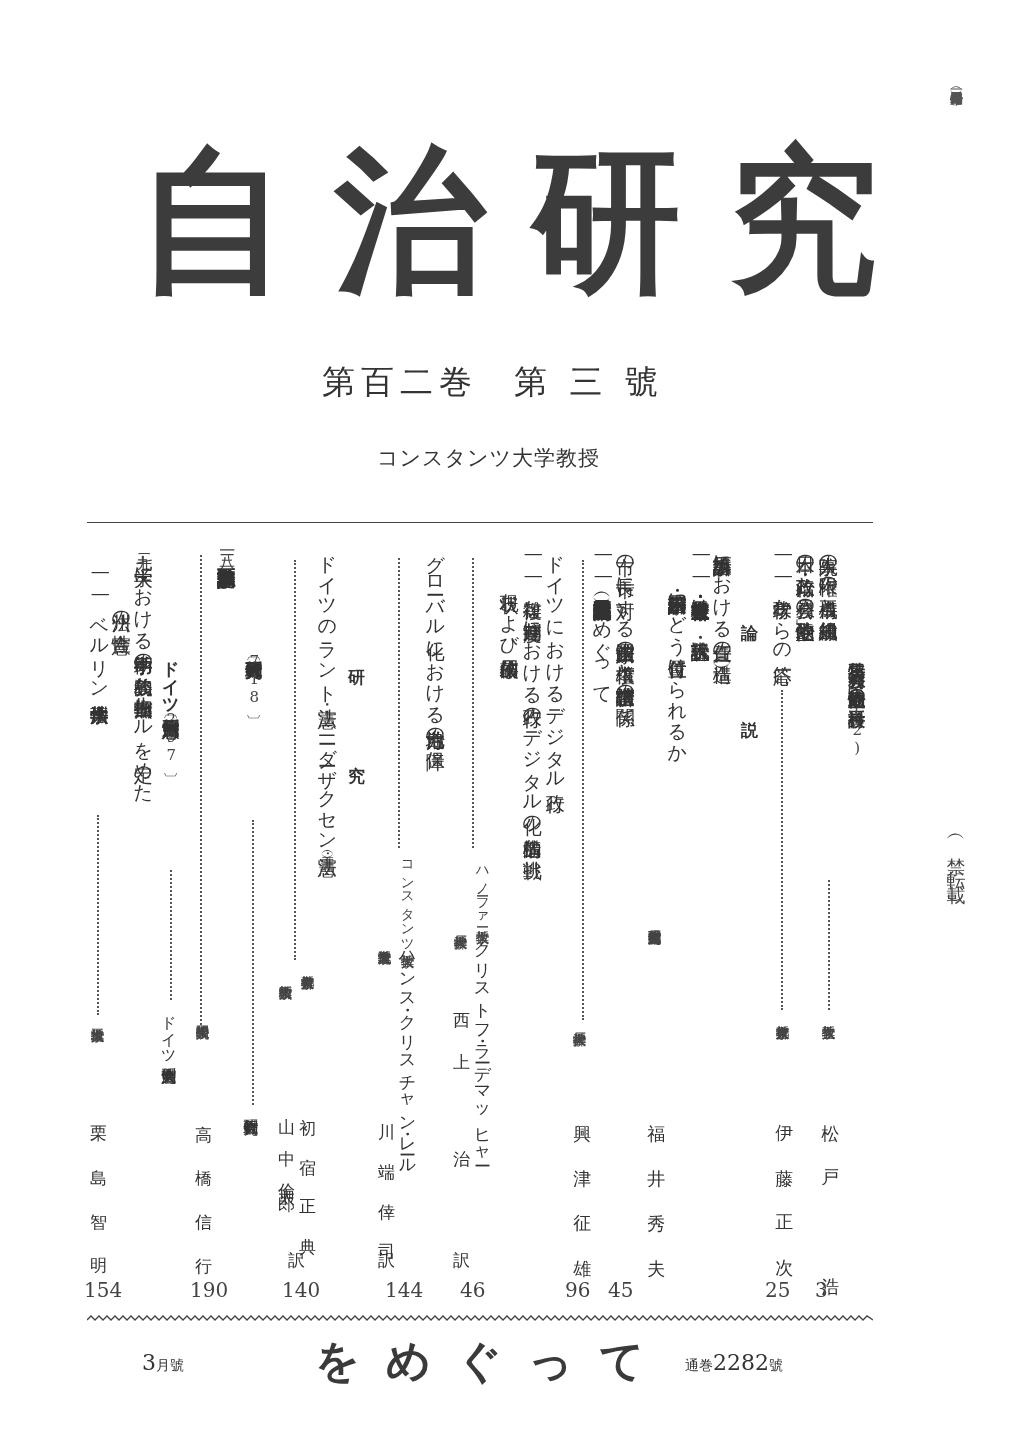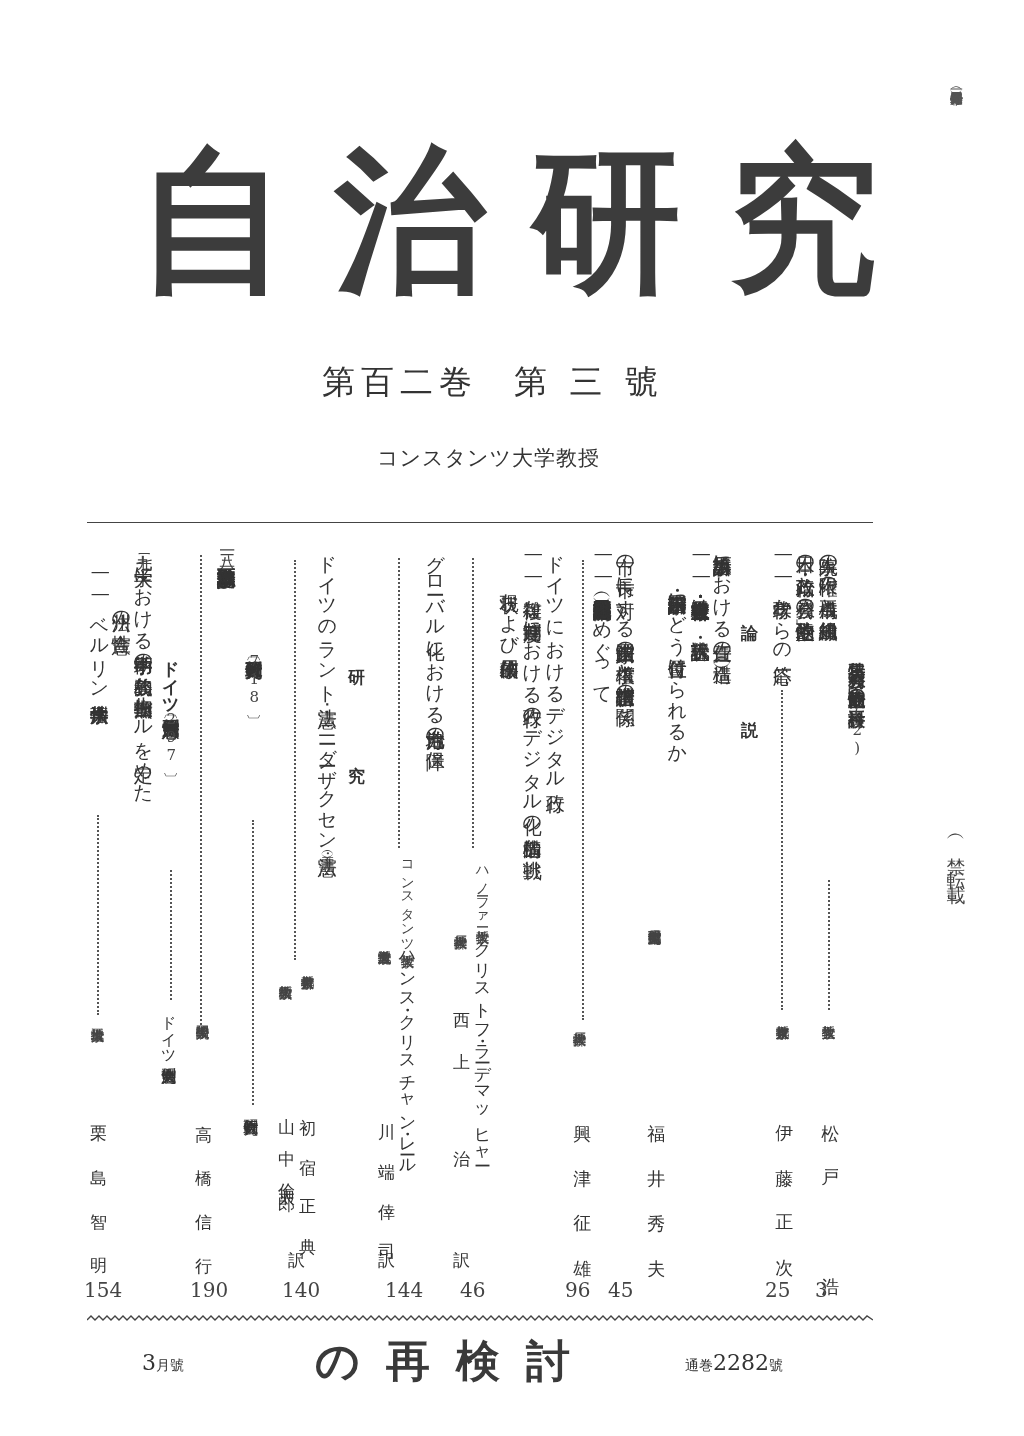--- a/index.html
+++ b/index.html
@@ -172,16 +172,16 @@
 
 <div class="abs vert forbid">（禁転載）</div>
 
 <svg class="abs rule-wave" viewBox="0 0 786 10" preserveAspectRatio="none">
   <polyline fill="none" stroke="#444" stroke-width="1.4" points="0,7 4,3 8,7 12,3 16,7 20,3 24,7 28,3 32,7 36,3 40,7 44,3 48,7 52,3 56,7 60,3 64,7 68,3 72,7 76,3 80,7 84,3 88,7 92,3 96,7 100,3 104,7 108,3 112,7 116,3 120,7 124,3 128,7 132,3 136,7 140,3 144,7 148,3 152,7 156,3 160,7 164,3 168,7 172,3 176,7 180,3 184,7 188,3 192,7 196,3 200,7 204,3 208,7 212,3 216,7 220,3 224,7 228,3 232,7 236,3 240,7 244,3 248,7 252,3 256,7 260,3 264,7 268,3 272,7 276,3 280,7 284,3 288,7 292,3 296,7 300,3 304,7 308,3 312,7 316,3 320,7 324,3 328,7 332,3 336,7 340,3 344,7 348,3 352,7 356,3 360,7 364,3 368,7 372,3 376,7 380,3 384,7 388,3 392,7 396,3 400,7 404,3 408,7 412,3 416,7 420,3 424,7 428,3 432,7 436,3 440,7 444,3 448,7 452,3 456,7 460,3 464,7 468,3 472,7 476,3 480,7 484,3 488,7 492,3 496,7 500,3 504,7 508,3 512,7 516,3 520,7 524,3 528,7 532,3 536,7 540,3 544,7 548,3 552,7 556,3 560,7 564,3 568,7 572,3 576,7 580,3 584,7 588,3 592,7 596,3 600,7 604,3 608,7 612,3 616,7 620,3 624,7 628,3 632,7 636,3 640,7 644,3 648,7 652,3 656,7 660,3 664,7 668,3 672,7 676,3 680,7 684,3 688,7 692,3 696,7 700,3 704,7 708,3 712,7 716,3 720,7 724,3 728,7 732,3 736,7 740,3 744,7 748,3 752,7 756,3 760,7 764,3 768,7 772,3 776,7 780,3 786,7"></polyline>
 </svg>
 
 <div class="abs footer-month">
   <span>3</span><span class="tiny">月號</span>
 </div>
-<div class="abs footer-publisher">の再検討</div>
+<div class="abs footer-publisher">をめぐって</div>
 <div class="abs footer-serial">
   <span class="tiny">通巻</span><span>2282</span><span class="tiny">號</span>
 </div>
 
 </body></html>

